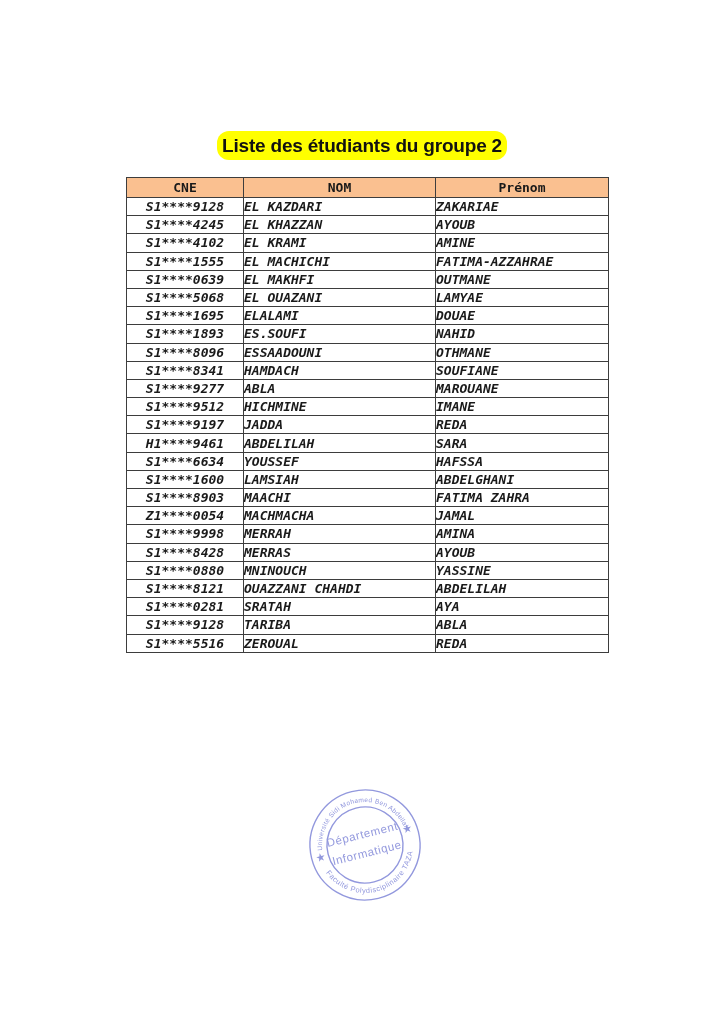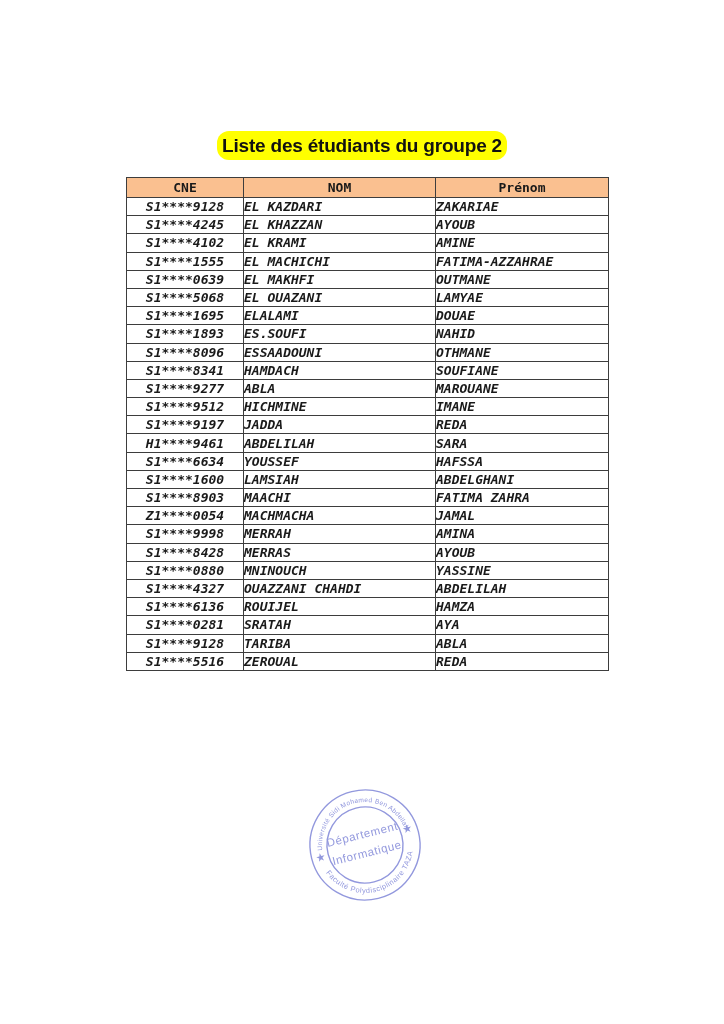--- a/index.html
+++ b/index.html
@@ -170,28 +170,23 @@
           <td class="c-center">S1****8428</td>
           <td class="c-left">MERRAS</td>
           <td class="c-left">AYOUB</td>
         </tr>
         <tr>
           <td class="c-center">S1****0880</td>
           <td class="c-left">MNINOUCH</td>
           <td class="c-left">YASSINE</td>
         </tr>
         <tr>
-          <td class="c-center">S1****4327</td>
+          <td class="c-center">S1****8121</td>
           <td class="c-left">OUAZZANI CHAHDI</td>
           <td class="c-left">ABDELILAH</td>
-        </tr>
-        <tr>
-          <td class="c-center">S1****6136</td>
-          <td class="c-left">ROUIJEL</td>
-          <td class="c-left">HAMZA</td>
         </tr>
         <tr>
           <td class="c-center">S1****0281</td>
           <td class="c-left">SRATAH</td>
           <td class="c-left">AYA</td>
         </tr>
         <tr>
           <td class="c-center">S1****9128</td>
           <td class="c-left">TARIBA</td>
           <td class="c-left">ABLA</td>

